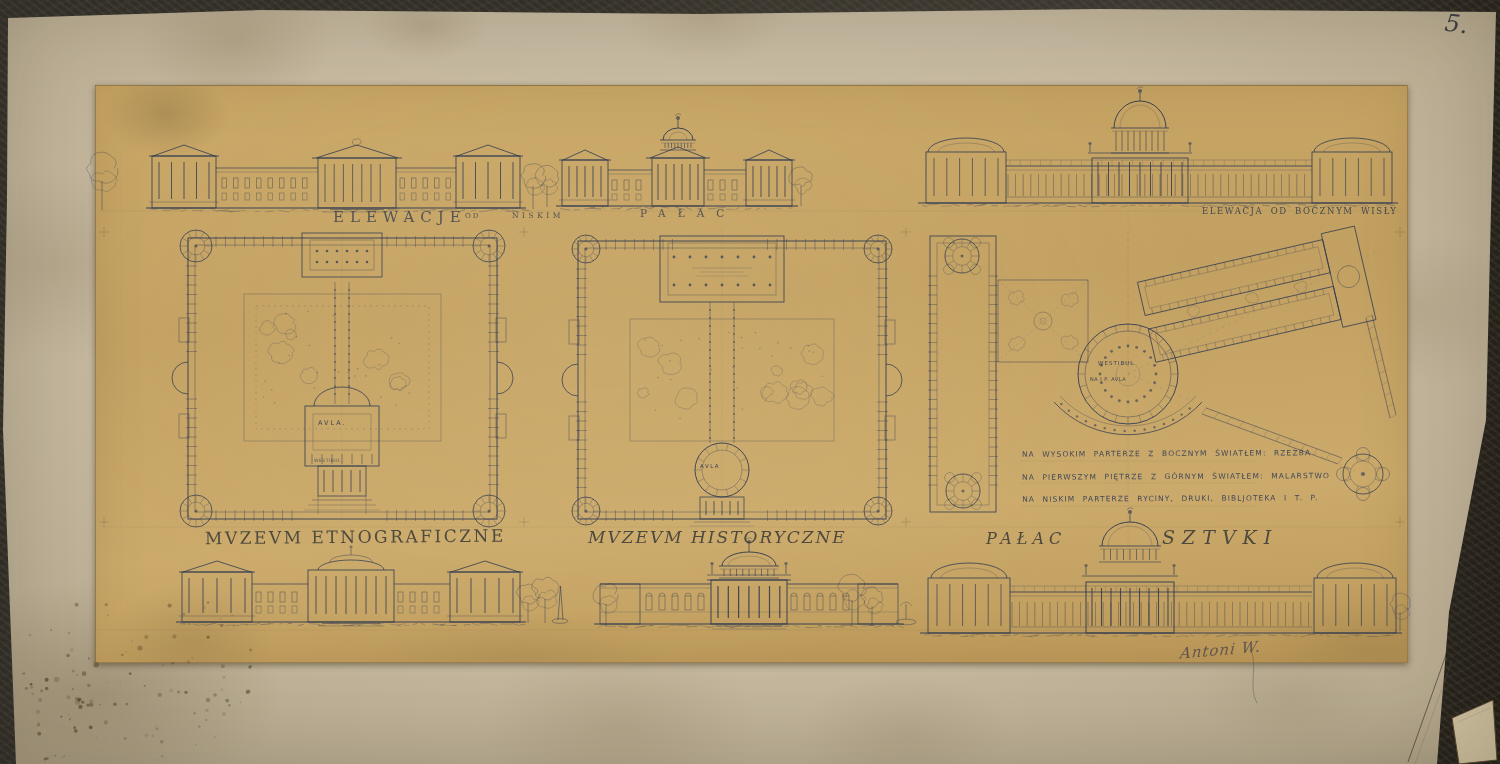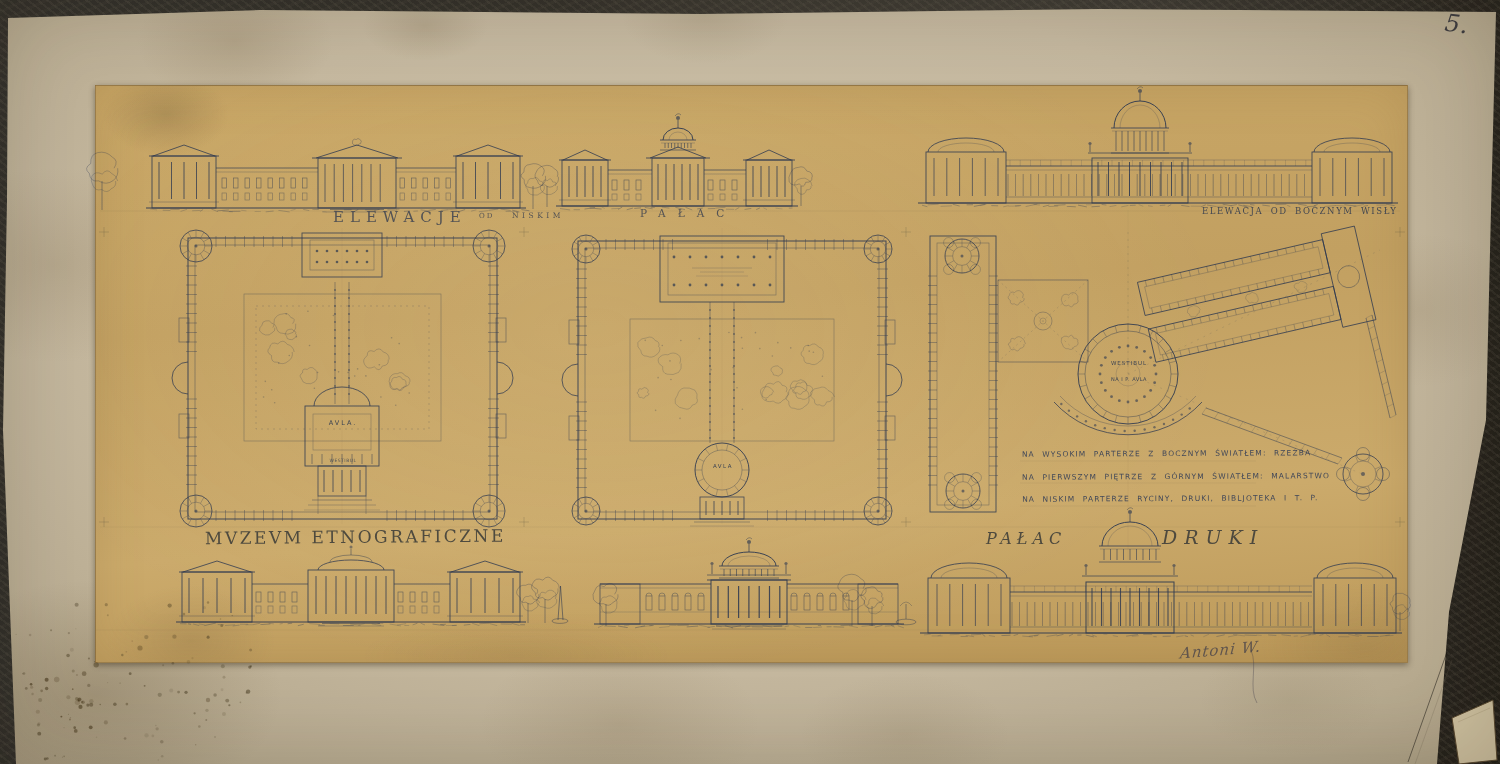--- a/index.html
+++ b/index.html
@@ -30,31 +30,31 @@
       radial-gradient(150px 90px at 1270px 560px, rgba(100,78,46,.15), transparent 70%),
       radial-gradient(220px 60px at 420px 570px, rgba(105,82,50,.10), transparent 70%),
       radial-gradient(900px 500px at 38% 42%, rgba(255,238,190,.10), transparent 70%),
       linear-gradient(176deg,#c9a766 0%,#c2a061 38%,#cbaa6b 72%,#bc9959 100%);
     border:1px solid rgba(88,66,36,.4);
     box-shadow:0 2px 6px rgba(40,30,15,.45), inset 0 0 50px rgba(120,88,44,.2);}
   #draw{position:absolute;left:0;top:0;pointer-events:none}
   .t{position:absolute;white-space:nowrap}
   .capw{font-family:"DejaVu Serif",serif;color:#3b4150;opacity:.82}
   #cw1{left:333px;top:208px;font-size:15px;letter-spacing:6px}
-  #cw2{left:479px;top:212px;font-size:7px;letter-spacing:2px}
+  #cw2{left:465px;top:212px;font-size:7px;letter-spacing:2px}
   #cw3{left:512px;top:211px;font-size:7.5px;letter-spacing:3.5px}
   #cw4{left:640px;top:207px;font-size:10.5px;letter-spacing:12px}
   #capr{left:1202px;top:206px;font-size:8.5px;letter-spacing:1.6px;word-spacing:3px;color:#333c4f;opacity:.9;font-family:"DejaVu Serif",serif}
   #notes{left:1022px;top:443px;font-family:"DejaVu Sans",sans-serif;font-size:7.5px;letter-spacing:1.1px;word-spacing:4px;line-height:22.5px;color:#2e3a56;opacity:.88;transform:rotate(-.3deg)}
   .title{font-family:"DejaVu Serif",serif;color:#41403a;opacity:.9}
   #t1{left:205px;top:527px;width:268px;text-align:center;font-size:17px;letter-spacing:2.5px;transform:rotate(-.5deg)}
   #t2{left:588px;top:527px;width:252px;text-align:center;font-size:17px;font-style:italic;letter-spacing:2px}
   #t3{left:986px;top:529px;font-size:16px;font-style:italic;letter-spacing:5px}
   #t4{left:1162px;top:526px;font-size:19px;font-style:italic;letter-spacing:7px}
-  .plab{font-family:"DejaVu Sans",sans-serif;color:#2c3850;opacity:.9;text-align:center}
+  .plab{font-family:"DejaVu Sans",sans-serif;color:#2c3850;opacity:.9;text-align:left}
   #pl1{left:318px;top:419px;width:50px;font-size:6.5px;letter-spacing:2px}
   #pl2{left:314px;top:458px;width:58px;font-size:4.5px;letter-spacing:.5px;opacity:.75}
   #pl3{left:700px;top:463px;width:46px;font-size:5.5px;letter-spacing:1.5px}
   #pl4{left:1098px;top:360px;width:62px;font-size:5.5px;letter-spacing:1px}
   #pl5{left:1090px;top:376px;width:78px;font-size:5px;letter-spacing:.5px}
   #pnum{left:1445px;top:10px;font-size:24px;font-style:italic;color:#2b2b34;transform:rotate(7deg);opacity:.85;font-family:"DejaVu Serif",serif}
   #sig{left:1180px;top:641px;font-size:15px;font-style:italic;color:#3d3b49;transform:rotate(-5deg) skewX(-10deg);opacity:.72;letter-spacing:1px;font-family:"DejaVu Serif",serif}
   #vignette{position:absolute;inset:0;pointer-events:none;box-shadow:inset 0 0 90px rgba(20,15,5,.18)}
 </style>
 </head>
@@ -1802,22 +1802,23 @@
   <div class="t capw" id="cw4">PAŁAC</div>
   <div class="t" id="capr">ELEWACJA OD BOCZNYM WISŁY</div>
 
   <div class="t" id="notes">
     <div>NA WYSOKIM PARTERZE Z BOCZNYM ŚWIATŁEM: RZEŹBA</div>
     <div>NA PIERWSZYM PIĘTRZE Z GÓRNYM ŚWIATŁEM: MALARSTWO</div>
     <div>NA NISKIM PARTERZE RYCINY, DRUKI, BIBLJOTEKA I T. P.</div>
   </div>
 
   <div class="t title" id="t1">MVZEVM ETNOGRAFICZNE</div>
+  <div class="t title" id="t2">MVZEVM HISTORYCZNE</div>
   <div class="t title" id="t3">PAŁAC</div>
-  <div class="t title" id="t4">DRUKI</div>
+  <div class="t title" id="t4">SZTVKI</div>
 
   <div class="t plab" id="pl1">AVLA.</div>
   <div class="t plab" id="pl2">WESTIBUL</div>
   <div class="t plab" id="pl3">AVLA</div>
   <div class="t plab" id="pl4">WESTIBUL</div>
   <div class="t plab" id="pl5">NA I P. AVLA</div>
 
   <div class="t" id="pnum">5.</div>
   <div class="t" id="sig">Antoni W.</div>
   <div id="vignette"></div>

